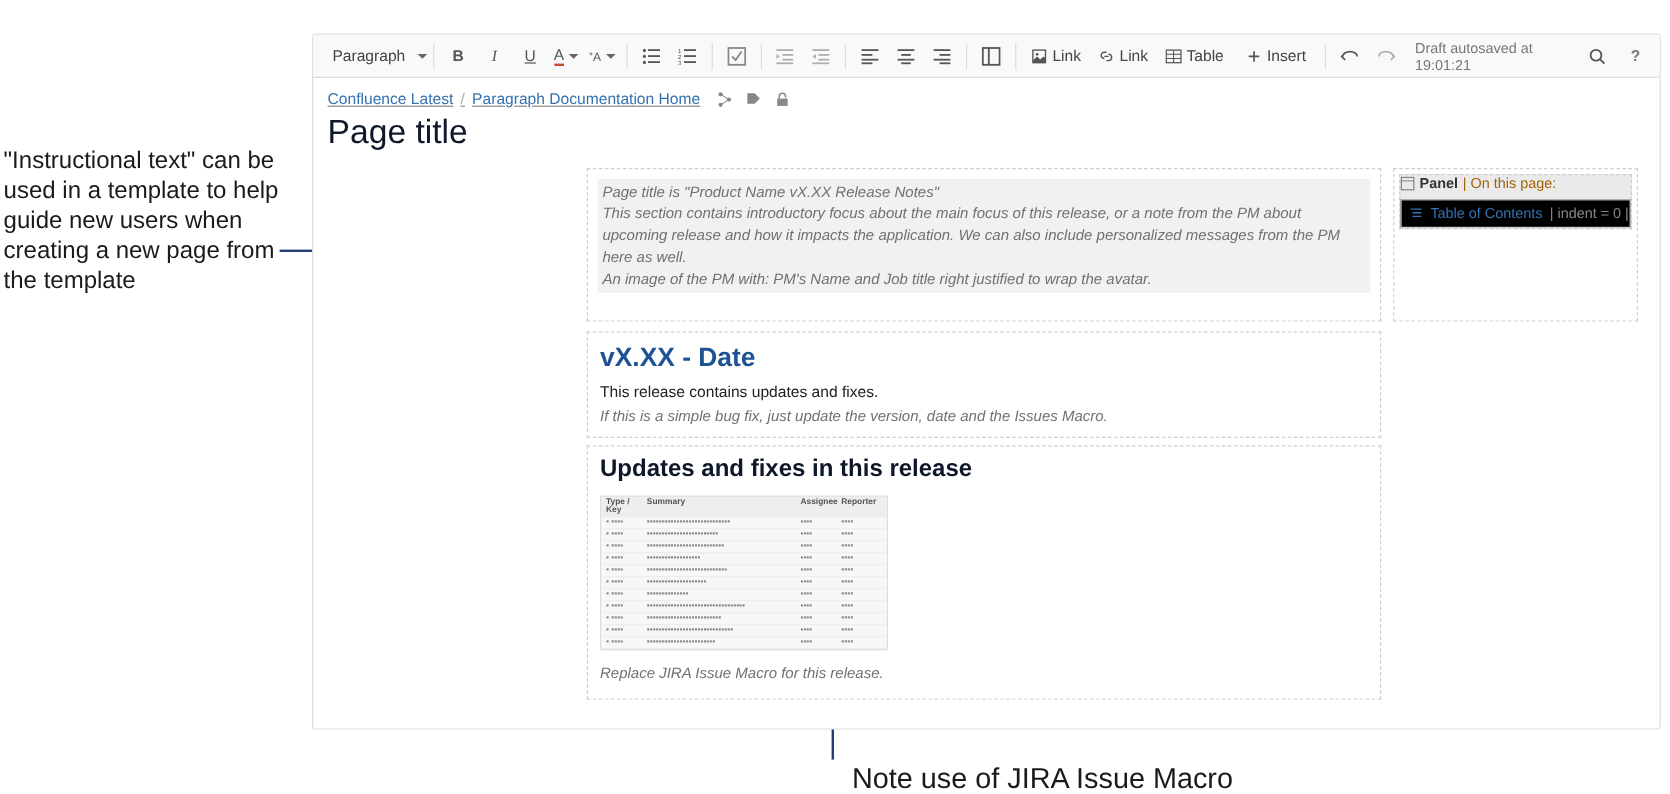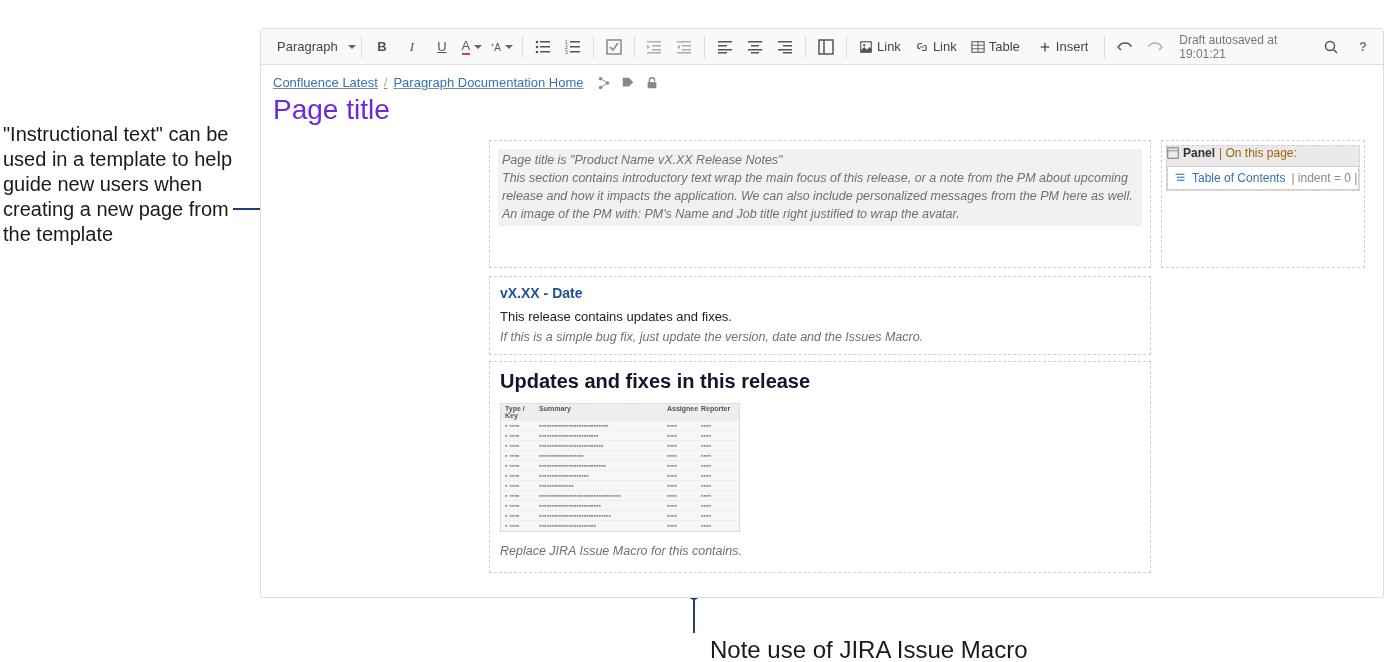--- a/index.html
+++ b/index.html
@@ -27,53 +27,53 @@
 .autosave { margin-left: auto; font-size: 12px; color: #777; padding: 0 8px; }
 .tb-right { display: flex; align-items: center; gap: 4px; }
 
 
 .page-head { padding: 10px 18px 6px 12px; }
 .breadcrumb { font-size: 13px; color: #888; display: flex; align-items: center; gap: 6px; text-decoration: underline; }
 .breadcrumb a { color: #3572b0; text-decoration: none; }
 .breadcrumb .bcsep { color: #aaa; }
 .bc-icons { display: flex; gap: 10px; margin-left: 8px; }
 .bc-icons svg { width: 14px; height: 14px; fill: #888; }
-.page-title { font-size: 28px; color: #6d28d9; font-weight: 400; margin-top: 4px; }
+.page-title { font-size: 28px; color: #0f172a; font-weight: 400; margin-top: 4px; }
 
 
 .content { padding: 8px 18px 18px 18px; display: flex; gap: 10px; }
 .col-main { flex: 1; }
 .col-side { width: 204px; }
 
 .placeholder-box { border: 1px dashed #cfcfcf; padding: 8px; margin-bottom: 8px; }
 .instructional { background: #f1f1f1; padding: 2px 4px; font-style: italic; color: #707070; font-size: 12.5px; line-height: 1.45; }
 
 .section-sep { border: 1px dashed #cfcfcf; padding: 8px 10px 10px 10px; margin-bottom: 6px; }
-.h-vx { color: #1e5294; font-size: 14px; font-weight: 600; margin-bottom: 8px; }
+.h-vx { color: #1e5294; font-size: 22px; font-weight: 600; margin-bottom: 8px; }
 .sub-text { font-size: 13px; color: #222; margin-bottom: 6px; }
 .sub-italic { font-style: italic; font-size: 12.5px; color: #707070; }
 
 .h-updates { color: #0f172a; font-size: 20px; font-weight: 700; margin-bottom: 10px; }
 
 
 .jira-table { border: 1px solid #ddd; width: 240px; font-size: 7px; color: #888; background: #f7f7f7; }
 .jira-table .jrow { display: flex; padding: 1px 4px; border-bottom: 1px solid #eee; }
 .jira-table .jrow.head { background: #eee; font-weight: 600; color: #555; }
 .jira-table .c1 { width: 34px; }
 .jira-table .c2 { flex: 1; overflow: hidden; white-space: nowrap; }
 .jira-table .c3 { width: 34px; }
 .jira-table .c4 { width: 34px; }
 
 
 .panel-macro { border: 1px dashed #cfcfcf; background: #eaeaea; padding: 0; font-size: 12px; }
 .panel-head { display: flex; align-items: center; gap: 4px; color: #555; margin-bottom: 6px; }
 .panel-head svg { width: 12px; height: 12px; }
 .panel-head .lbl { font-weight: 600; color: #333; }
 .panel-head .meta { color: #a16207; }
-.toc-row { background: #ffffff; border: 1px solid #d0d0d0; padding: 4px 6px; display: flex; align-items: center; gap: 6px; color: #555; white-space: nowrap; overflow: hidden; }
+.toc-row { background: #000000; border: 1px solid #d0d0d0; padding: 4px 6px; display: flex; align-items: center; gap: 6px; color: #555; white-space: nowrap; overflow: hidden; }
 .toc-row svg { width: 12px; height: 12px; flex-shrink: 0; }
 .toc-row .tocname { color: #3572b0; }
 
 .disabled { opacity: 0.45; }
 </style>
 </head>
 <body>
 
 <div class="annotation-left">"Instructional text" can be used in a template to help guide new users when creating a new page from the template</div>
 <div class="line-left"></div>
@@ -267,21 +267,21 @@
     </div>
     <div class="page-title">Page title</div>
   </div>
 
   <div class="content">
     <div style="width:200px"></div>
     <div class="col-main">
       <div class="placeholder-box" style="min-height:128px">
         <div class="instructional">
           <div>Page title is "Product Name vX.XX Release Notes"</div>
-          <div>This section contains introductory text wrap the main focus of this release, or a note from the PM about upcoming release and how it impacts the application. We can also include personalized messages from the PM here as well.</div>
+          <div>This section contains introductory focus about the main focus of this release, or a note from the PM about upcoming release and how it impacts the application. We can also include personalized messages from the PM here as well.</div>
           <div>An image of the PM with: PM's Name and Job title right justified to wrap the avatar.</div>
         </div>
       </div>
 
       <div class="section-sep">
         <div class="h-vx">vX.XX - Date</div>
         <div class="sub-text">This release contains updates and fixes.</div>
         <div class="sub-italic">If this is a simple bug fix, just update the version, date and the Issues Macro.</div>
       </div>
 
@@ -354,21 +354,21 @@
               <div class="c3">▪▪▪▪</div>
               <div class="c4">▪▪▪▪</div>
             </div>
           <div class="jrow">
               <div class="c1">▪ ▪▪▪▪</div>
               <div class="c2">▪▪▪▪▪▪▪▪▪▪▪▪▪▪▪▪▪▪▪▪▪▪▪</div>
               <div class="c3">▪▪▪▪</div>
               <div class="c4">▪▪▪▪</div>
             </div>
         </div>
-        <div class="sub-italic" style="margin-top:12px">Replace JIRA Issue Macro for this contains.</div>
+        <div class="sub-italic" style="margin-top:12px">Replace JIRA Issue Macro for this release.</div>
       </div>
     </div>
 
     <div class="col-side">
       <div class="placeholder-box" style="padding:4px;min-height:128px">
         <div class="panel-macro">
           <div class="panel-head">
             <svg viewBox="0 0 16 16">
                 <rect x="1" y="1" width="14" height="14" fill="none" stroke="#777" stroke-width="1.3"></rect>
                 <line x1="1" y1="5" x2="15" y2="5" stroke="#777"></line>

